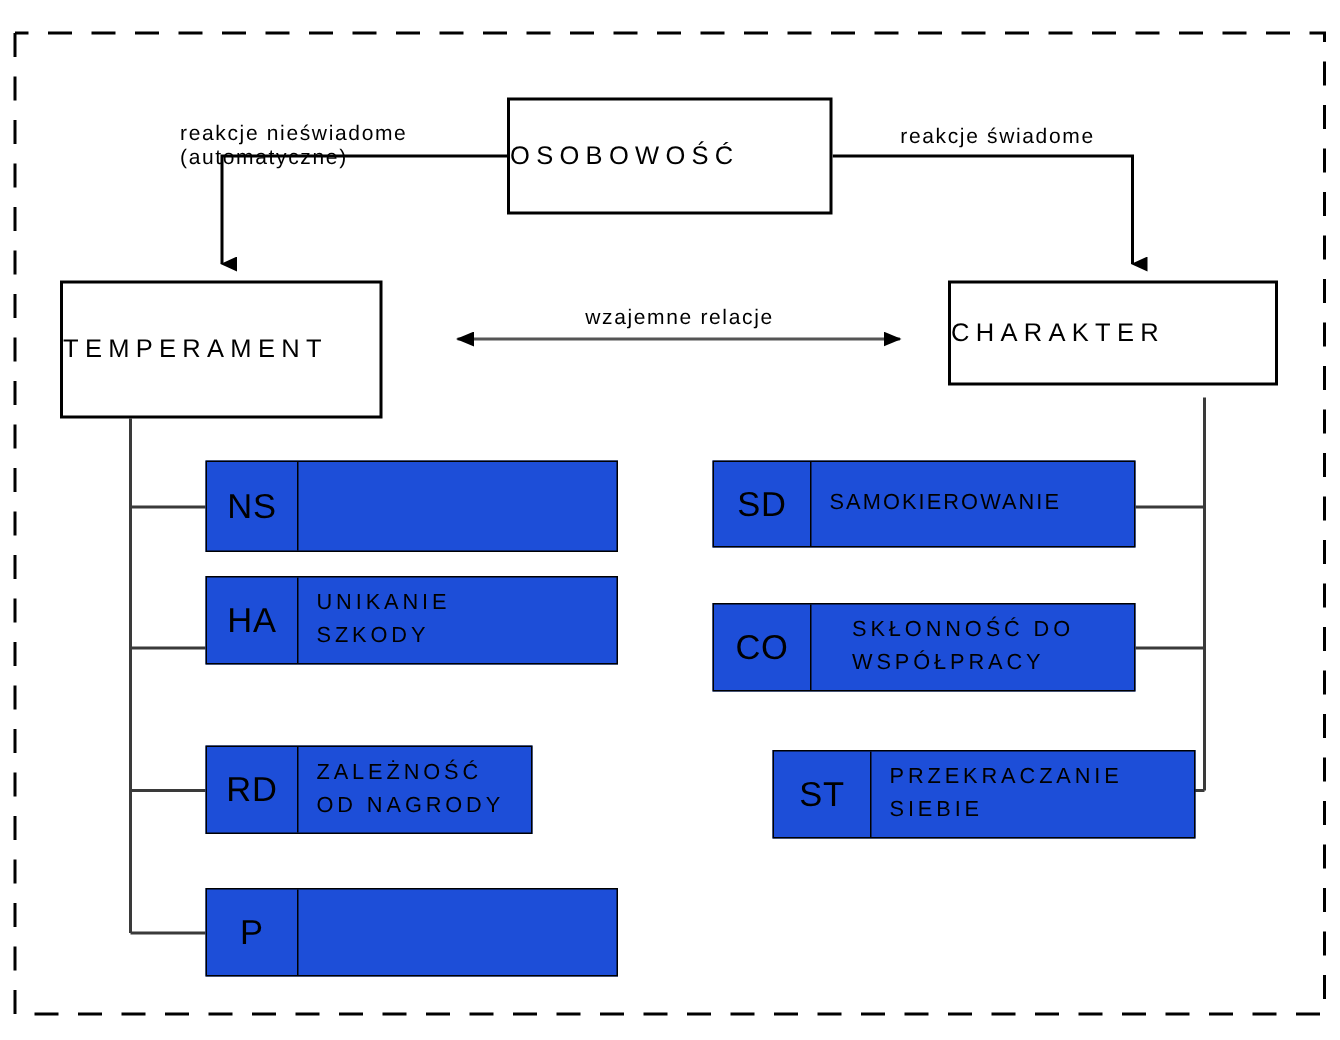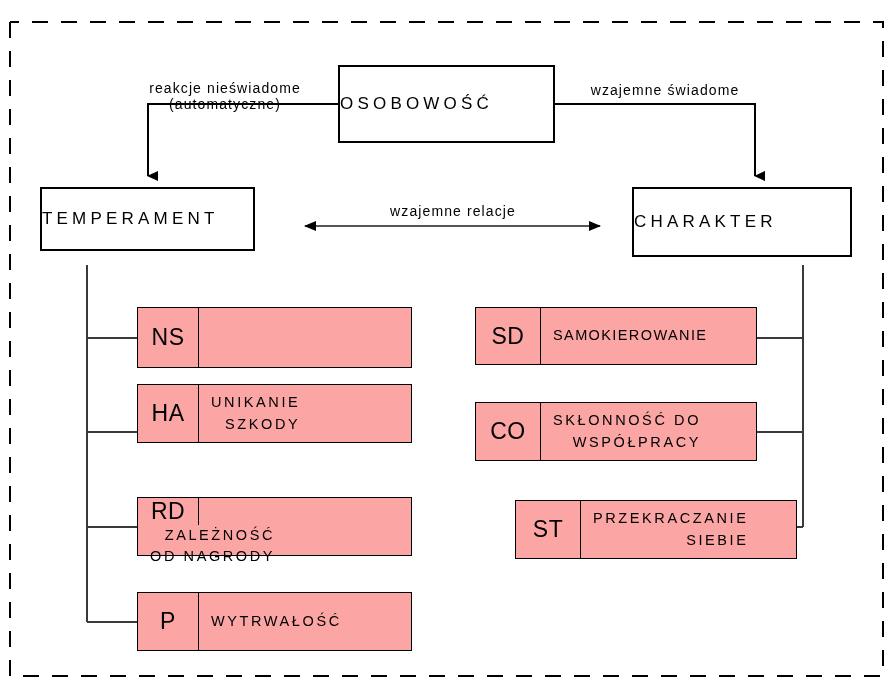--- a/index.html
+++ b/index.html
@@ -52,26 +52,25 @@
     letter-spacing: 4.2px;
     color: #000;
     text-align: center;
     white-space: nowrap;
   }
 
   
   .dim {
     position: absolute;
     box-sizing: border-box;
-    background: #fca5a5;
+    background: #1d4ed8;
     border: 1.6px solid #000;
     display: flex;
     align-items: stretch;
     z-index: 4;
-    text-align: right;
   }
   .dim-code {
     box-sizing: border-box;
     border-right: 1.6px solid #000;
     display: flex;
     align-items: center;
     justify-content: center;
     font-size: 23px;
     letter-spacing: 0.5px;
     color: #000;
@@ -91,21 +90,21 @@
   
   .edge-label {
     position: absolute;
     font-size: 14px;
     letter-spacing: 1.1px;
     color: #000;
     white-space: pre-line;
     z-index: 5;
     background: transparent;
   }
-  .edge-label.right-align { text-align: center; }
+  .edge-label.right-align { text-align: left; }
   .edge-label.center-align { text-align: center; }
 </style>
 </head>
 <body>
 
 <div id="canvas">
 
   <svg id="svg-layer" viewBox="0 0 893 693">
     <defs>
       <marker id="arrow-down" markerWidth="14" markerHeight="14" refX="5" refY="10" orient="auto" markerUnits="userSpaceOnUse">
@@ -148,63 +147,62 @@
       <path d="M757,338 L803,338" fill="none" stroke="#3a3a3a" stroke-width="2"></path>
       <path d="M757,432 L803,432" fill="none" stroke="#3a3a3a" stroke-width="2"></path>
       <path d="M757,527 L803,527" fill="none" stroke="#3a3a3a" stroke-width="2"></path>
     </g>
   </svg>
 
 
   <div class="edge-label right-align" style="left:120px; top:80px; width:210px;">reakcje nieświadome
 (automatyczne)</div>
 
-  <div class="edge-label center-align" style="left:575px; top:82px; width:180px;">wzajemne świadome</div>
+  <div class="edge-label center-align" style="left:575px; top:82px; width:180px;">reakcje świadome</div>
 
   <div class="edge-label center-align" style="left:348px; top:203px; width:210px;">wzajemne relacje</div>
 
   <div class="node" style="left:338px; top:65px; width:217px; height:78px;">
     <span class="node-label">OSOBOWOŚĆ</span>
   </div>
 
-  <div class="node" style="left:40px; top:187px; width:215px; height:64px;">
+  <div class="node" style="left:40px; top:187px; width:215px; height:92px;">
     <span class="node-label">TEMPERAMENT</span>
   </div>
 
   <div class="node" style="left:632px; top:187px; width:220px; height:70px;">
     <span class="node-label">CHARAKTER</span>
   </div>
 
   <div class="dim" style="left:137px; top:307px; width:275px; height:61px;">
     <div class="dim-code" style="width:61px;">NS</div>
   </div>
 
   <div class="dim" style="left:137px; top:384px; width:275px; height:59px;">
     <div class="dim-code" style="width:61px;">HA</div>
     <div class="dim-name">UNIKANIE
 SZKODY</div>
   </div>
 
-  <div class="dim" style="left:137px; top:497px; width:275px; height:59px;flex-direction:column;">
+  <div class="dim" style="left:137px; top:497px; width:218px; height:59px;">
     <div class="dim-code" style="width:61px;">RD</div>
     <div class="dim-name">ZALEŻNOŚĆ
 OD NAGRODY</div>
   </div>
 
   <div class="dim" style="left:137px; top:592px; width:275px; height:59px;">
     <div class="dim-code" style="width:61px;">P</div>
-    <div class="dim-name">WYTRWAŁOŚĆ</div>
   </div>
 
   <div class="dim" style="left:475px; top:307px; width:282px; height:58px;">
     <div class="dim-code" style="width:65px;">SD</div>
     <div class="dim-name" style="letter-spacing:1.4px;">SAMOKIEROWANIE</div>
   </div>
 
-  <div class="dim" style="left:475px; top:402px; width:282px; height:59px;">
+  <div class="dim" style="left:475px; top:402px; width:282px; height:59px;gap:15px;">
     <div class="dim-code" style="width:65px;">CO</div>
     <div class="dim-name">SKŁONNOŚĆ DO
 WSPÓŁPRACY</div>
   </div>
 
   <div class="dim" style="left:475px; top:500px; width:282px; height:59px;margin-left:40px;">
     <div class="dim-code" style="width:65px;">ST</div>
     <div class="dim-name">PRZEKRACZANIE
 SIEBIE</div>
   </div>

